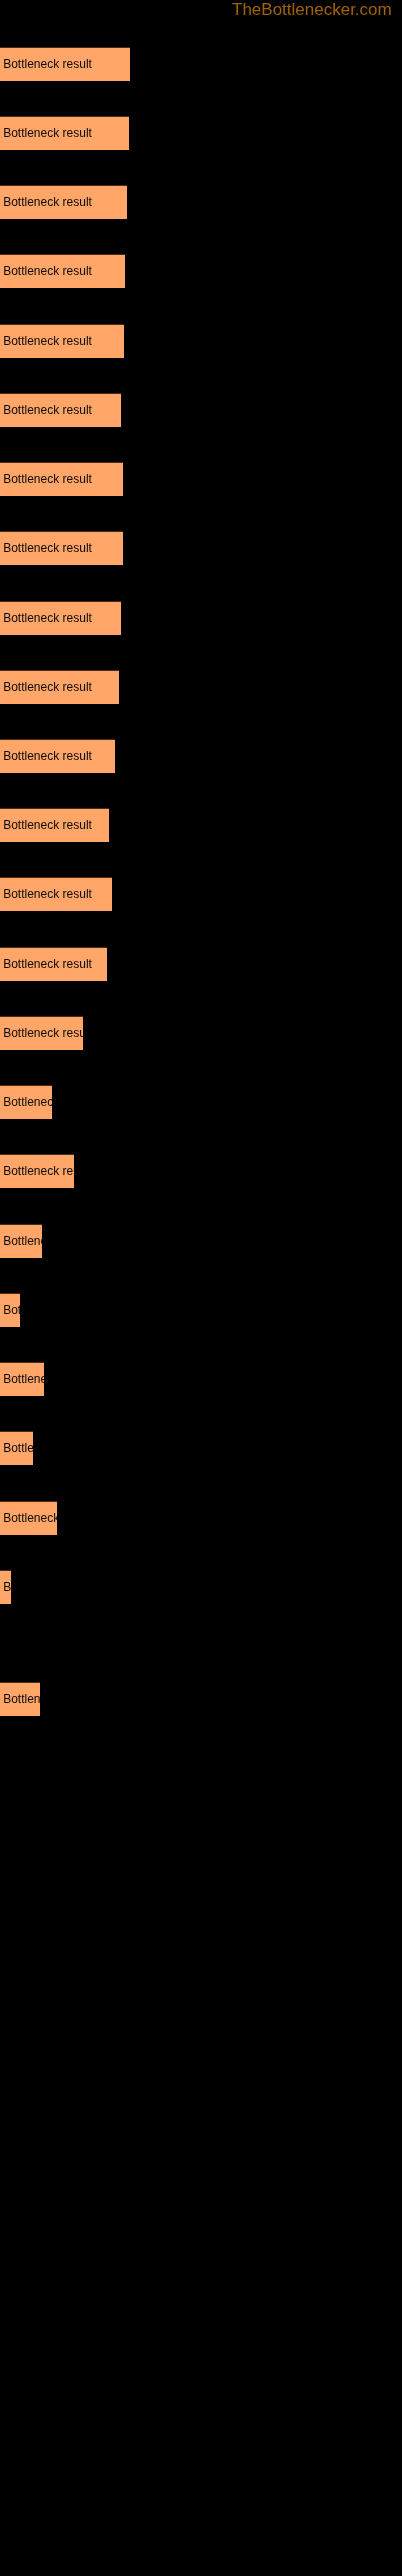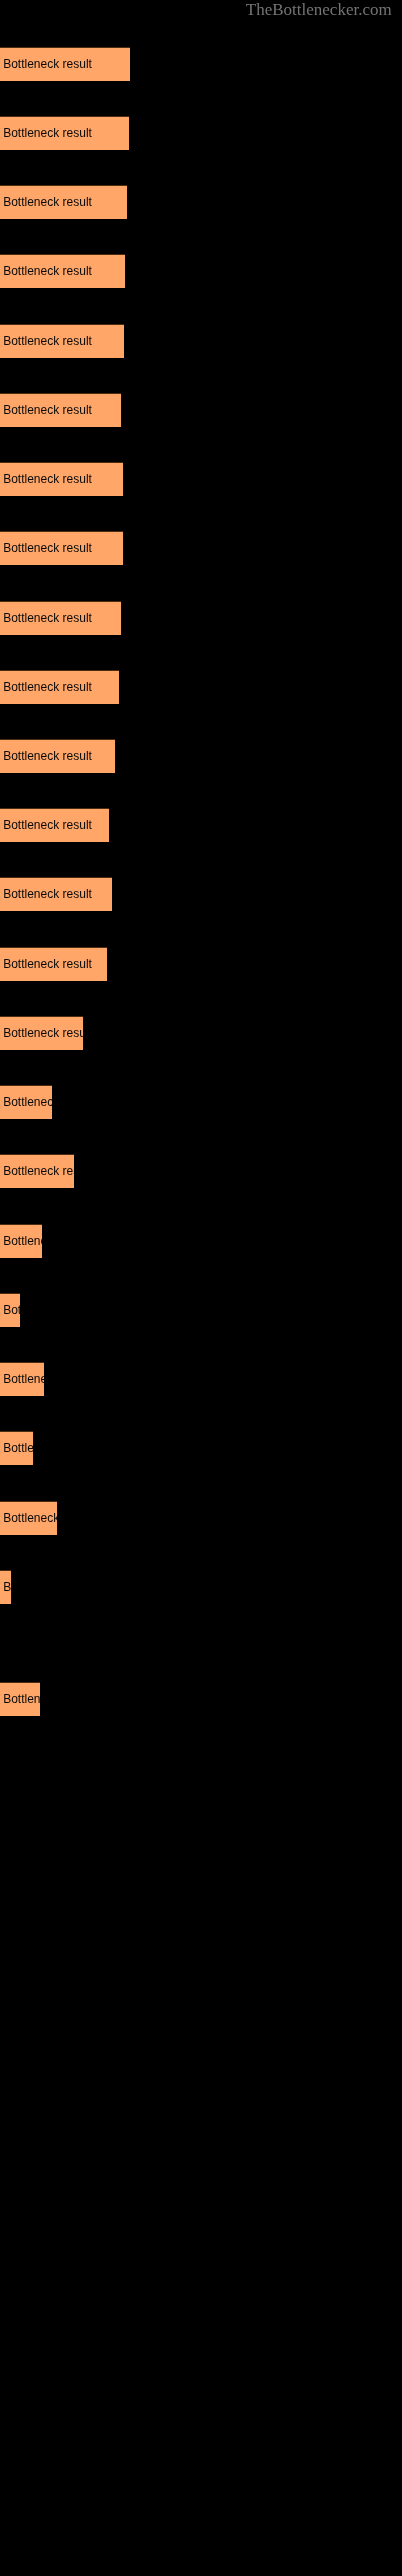--- a/index.html
+++ b/index.html
@@ -14,24 +14,24 @@
     position: relative;
     overflow: hidden;
     font-family: "Liberation Sans", sans-serif;
     -webkit-font-smoothing: antialiased;
   }
 
   #watermark {
     position: absolute;
     right: 11.3px;
     top: 0px;
-    font-family: Liberation Serif, serif;
+    font-family: Liberation Sans, sans-serif;
     font-size: 17px;
     line-height: 19.3px;
-    color: #737373;
+    color: #a16207;
     letter-spacing: 0px;
     white-space: nowrap;
     user-select: none;
   }
 
   #chart {
     position: absolute;
     left: 0;
     top: 0;
     width: 362px;

